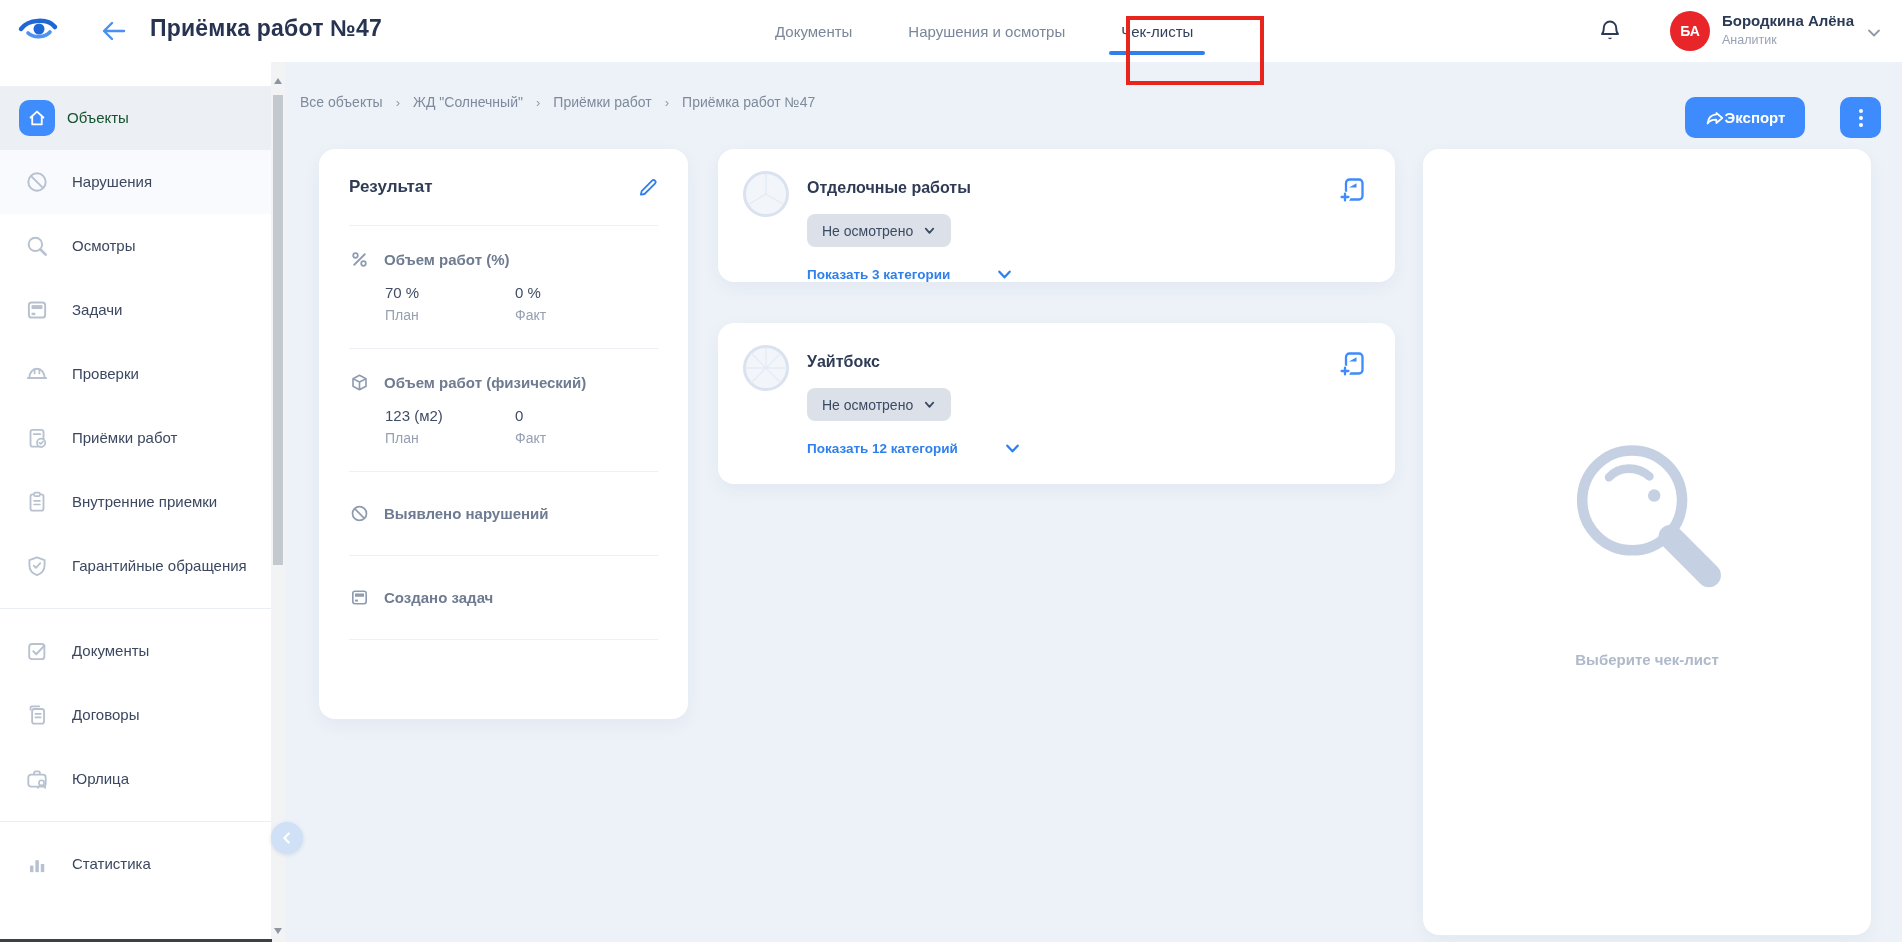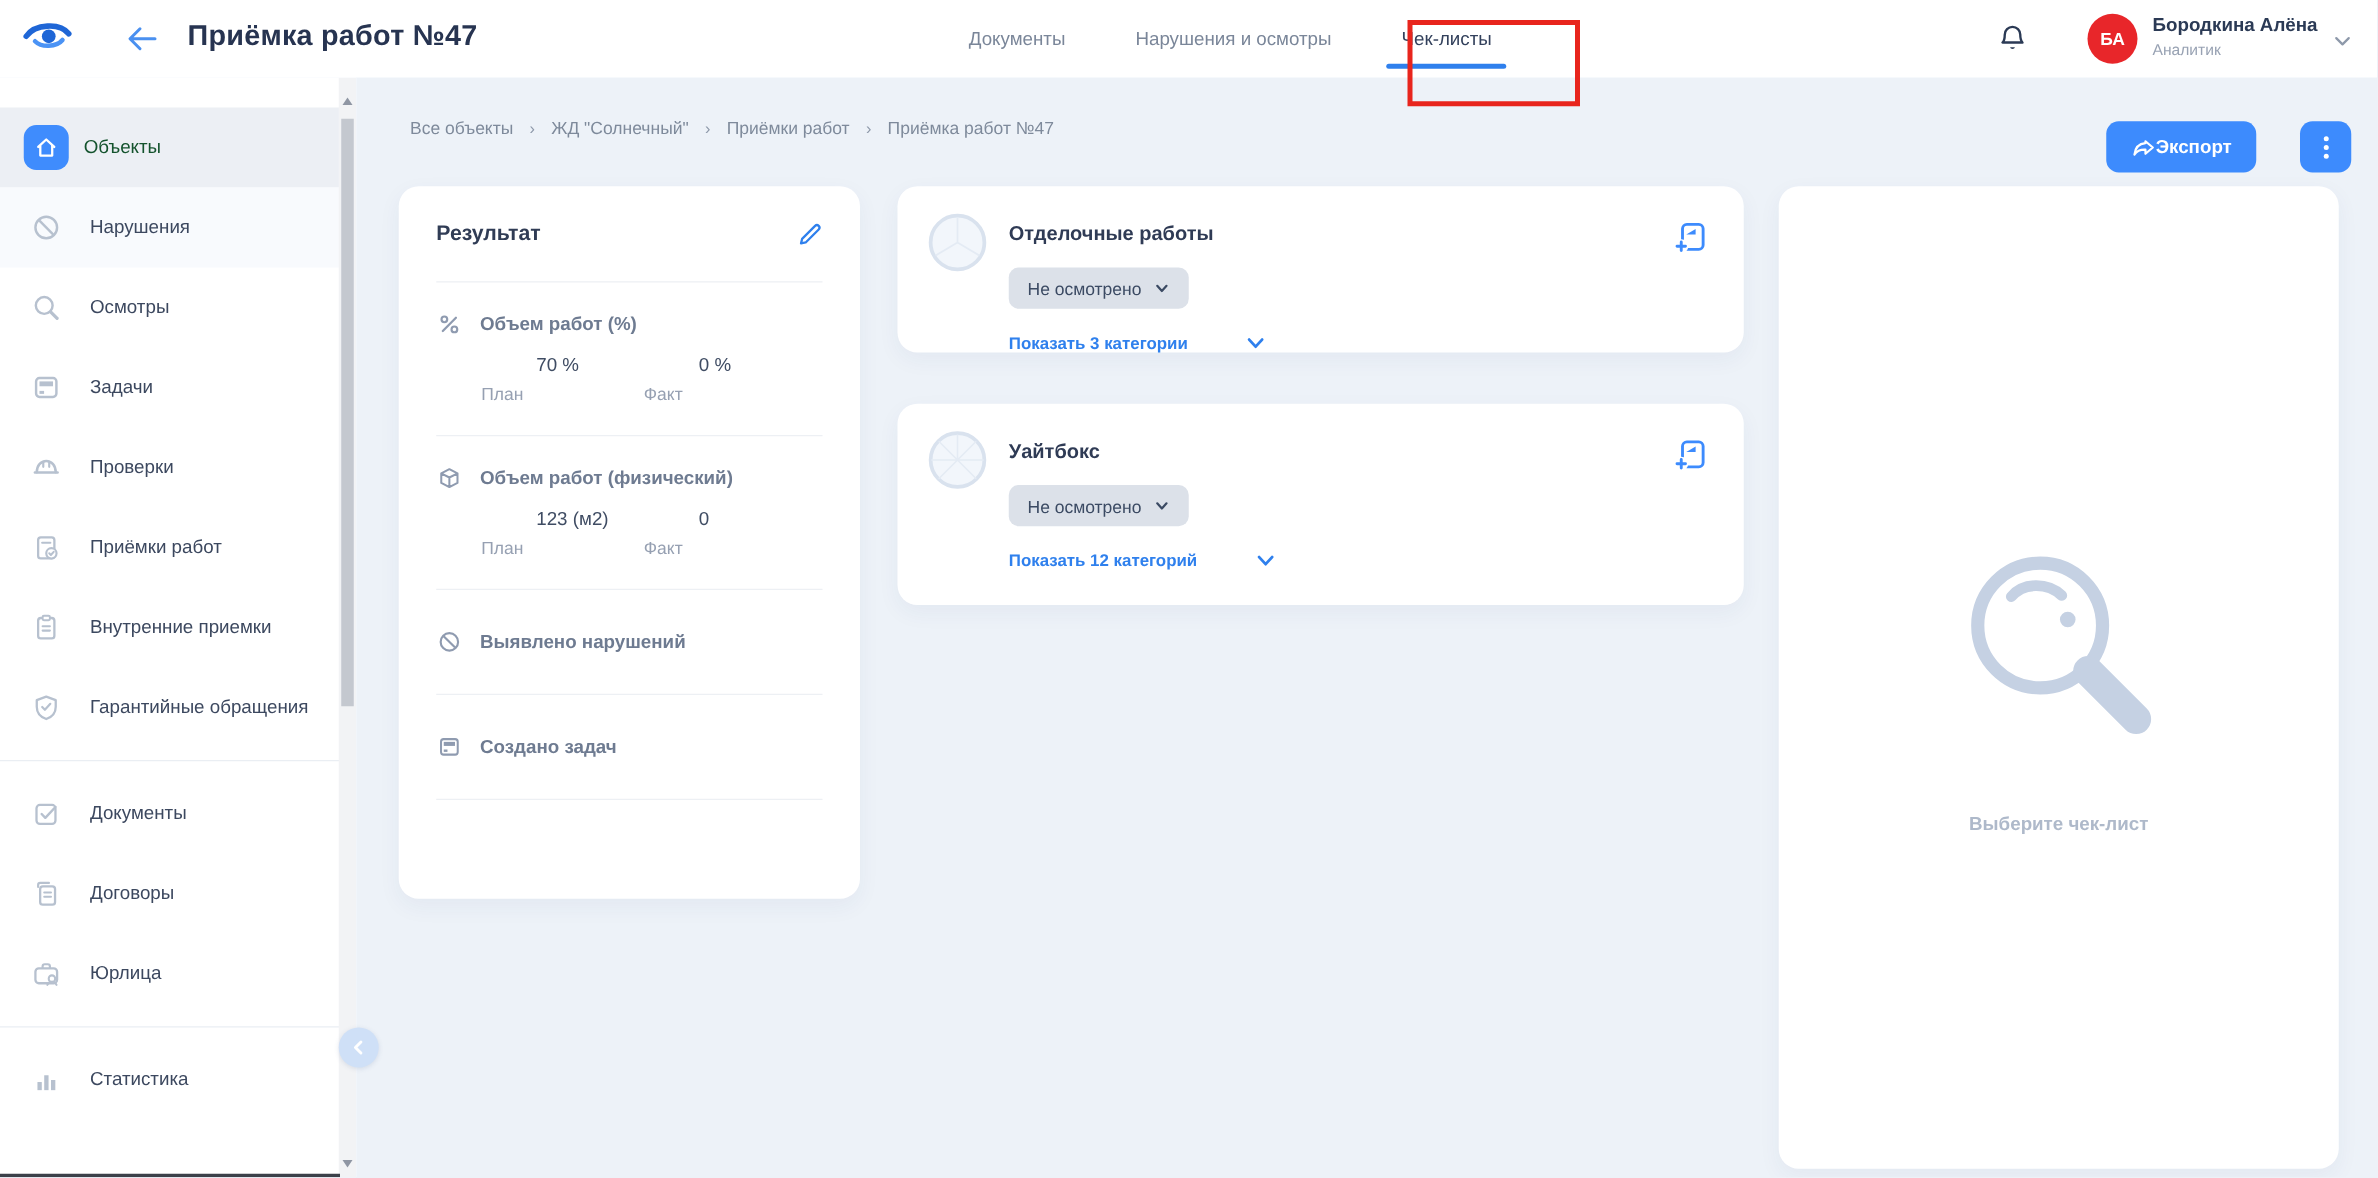--- a/index.html
+++ b/index.html
@@ -46,21 +46,21 @@
   .sb-arrow{position:absolute;left:3px;width:0;height:0;border-left:4px solid transparent;border-right:4px solid transparent;cursor:pointer;}
   .sb-arrow.up{top:16px;border-bottom:6px solid #8f96a3;}
   .sb-arrow.down{bottom:8px;border-top:6px solid #8f96a3;}
   .sb-thumb{position:absolute;left:2px;top:33px;width:10px;height:470px;background:#c4c8cf;cursor:pointer;}
   .sb-bottom-line{position:absolute;left:0;bottom:0;width:272px;height:3px;background:#3c4049;}
 
   .collapse-btn{position:absolute;left:271px;top:822px;width:32px;height:32px;border-radius:50%;
       background:#cfe0f7;display:grid;place-items:center;cursor:pointer;z-index:8;box-shadow:0 1px 4px rgba(60,90,140,.15);}
 
   
-  .breadcrumb{position:absolute;left:328px;top:94px;display:flex;align-items:center;gap:13px;font-size:14px;color:#7e8a9b;}
+  .breadcrumb{position:absolute;left:300px;top:94px;display:flex;align-items:center;gap:13px;font-size:14px;color:#7e8a9b;}
   .crumb{cursor:pointer;white-space:nowrap;}
   .crumb-sep{color:#8e99aa;font-size:13px;}
   .export-btn{position:absolute;left:1685px;top:97px;width:120px;height:41px;border:none;border-radius:10px;background:#3d8bfd;
       color:#fff;font-size:15px;font-weight:600;font-family:inherit;display:flex;align-items:center;justify-content:center;gap:0;cursor:pointer;}
   .kebab-btn{position:absolute;left:1840px;top:97px;width:41px;height:41px;border:none;border-radius:10px;background:#3d8bfd;
       display:flex;flex-direction:column;align-items:center;justify-content:center;gap:3px;cursor:pointer;}
   .kebab-btn i{width:4px;height:4px;border-radius:50%;background:#fff;}
 
   .card{background:#fff;border-radius:16px;box-shadow:0 6px 18px rgba(34,66,120,.05);}
 
@@ -68,21 +68,21 @@
   .result-card{position:absolute;left:319px;top:149px;width:369px;height:570px;padding:0 30px;box-sizing:border-box;}
   .rc-header{height:76px;display:flex;align-items:center;justify-content:space-between;}
   .rc-title{font-size:17px;font-weight:600;color:#303c55;}
   .rc-edit{cursor:pointer;}
   .rc-divider{height:1px;background:#edf0f4;}
   .rc-section{box-sizing:border-box;}
   .rc-row{display:flex;align-items:center;gap:14px;font-weight:bold;}
   .rc-label{font-size:15px;color:#6e7b91;}
   .rc-vals{display:flex;margin-left:36px;margin-top:13px;}
   .rc-col{width:130px;}
-  .rc-val{font-size:15px;color:#3f4c63;line-height:20px;margin-left:44px;}
+  .rc-val{font-size:15px;color:#3f4c63;line-height:20px;}
   .rc-sub{font-size:14px;color:#96a0b2;line-height:20px;margin-top:2px;}
   .s-pad{padding-top:23px;height:122px;}
   .s-mid{display:flex;align-items:center;height:83px;}
 
   
   .cl-card{position:absolute;left:718px;width:677px;cursor:pointer;}
   .cl-card.c1{top:149px;height:133px;}
   .cl-card.c2{top:323px;height:161px;}
   .cl-inner{display:flex;padding:21px 34px 0 24px;gap:17px;}
   .cl-avatar{flex:0 0 48px;}

